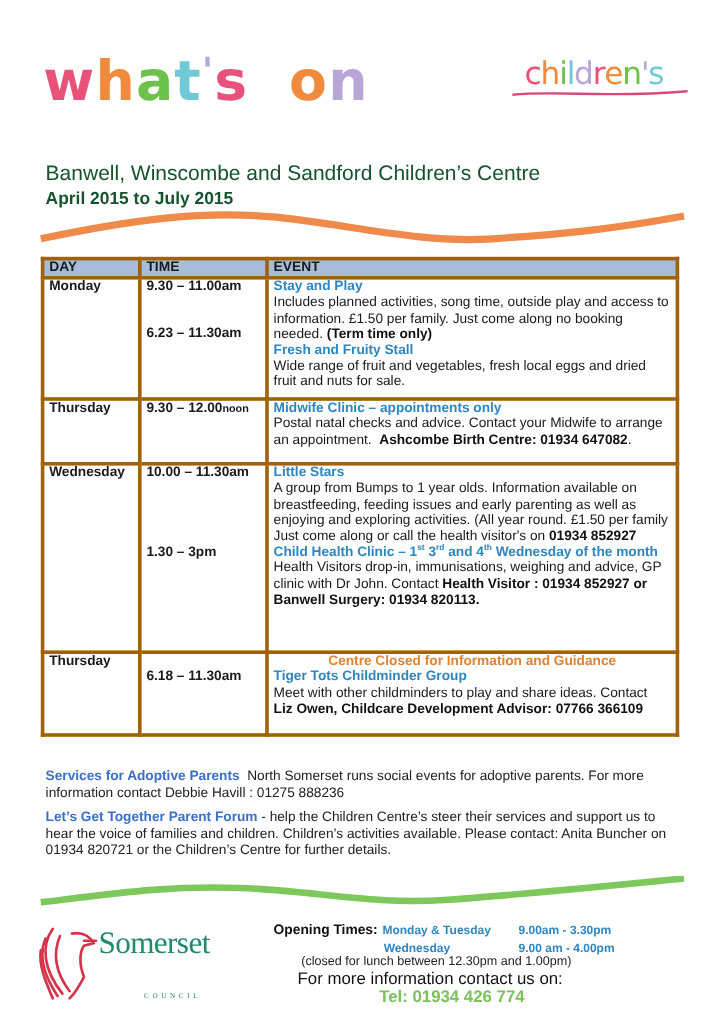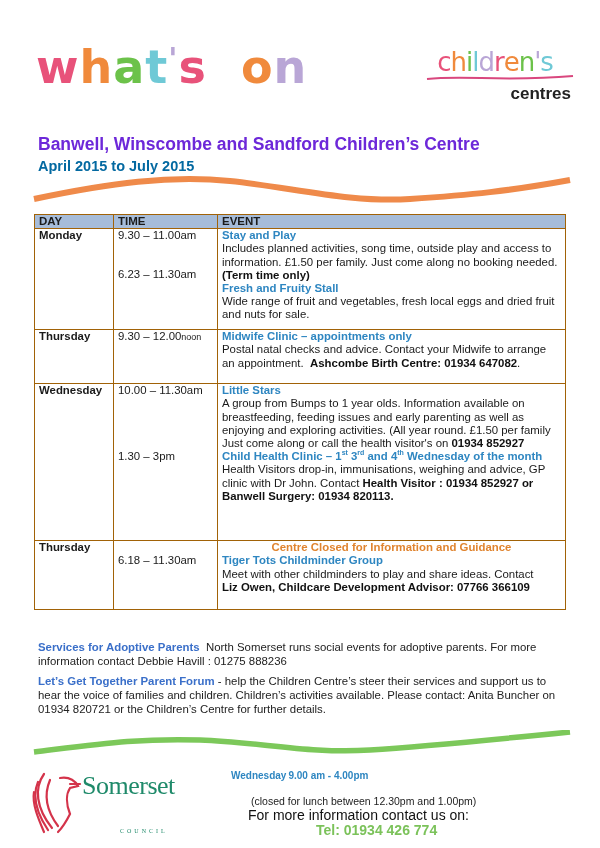--- a/index.html
+++ b/index.html
@@ -6,30 +6,30 @@
   body { width: 600px; height: 848px; position: relative; overflow: hidden; font-family: "Liberation Sans", sans-serif; color: #1a1a1a; }
   .abs { position: absolute; }
   
   .whats-on { left: 36px; top: 44px; font-family: "DejaVu Sans", sans-serif; font-size: 46px; font-weight: bold; letter-spacing: 1px; line-height: 1; }
   .whats-on span { display: inline-block; }
   .brand { left: 415px; top: 48px; width: 160px; text-align: center; }
   .brand .ns { font-family: "Liberation Sans", sans-serif; font-size: 15px; font-weight: bold; color: #222; letter-spacing: -0.2px; }
   .brand .ch { font-family: "DejaVu Sans", sans-serif; font-size: 26px; line-height: 28px; font-weight: normal; letter-spacing: -1px; }
   .brand .ch span { display:inline-block; }
   .brand .centres { font-size: 17px; font-weight: bold; color: #222; text-align: right; padding-right: 4px; margin-top: 2px; }
-  .centre-name { left: 38px; top: 134px; font-size: 17.5px; font-weight: bold; color: #6d28d9; }
-  .date-range { left: 38px; top: 158px; font-size: 14.5px; font-weight: bold; color: #0369a1; }
+  .centre-name { left: 38px; top: 134px; font-size: 17.5px; font-weight: normal; color: #14532d; }
+  .date-range { left: 38px; top: 158px; font-size: 14.5px; font-weight: bold; color: #14532d; }
   
   table.sched { position: absolute; left: 34px; top: 214px; width: 532px; border-collapse: collapse; font-size: 11.4px; line-height: 13.2px; }
-  table.sched td, table.sched th { border: 1px solid #a16207; vertical-align: top; padding: 0 4px; }
+  table.sched td, table.sched th { border: 3px solid #a16207; vertical-align: top; padding: 0 4px; }
   table.sched th { background: #a6bcd9; text-align: left; font-weight: bold; font-size: 11.5px; height: 13px; }
   .col-day { width: 70px; }
   .col-time { width: 95px; }
   .day { font-weight: bold; }
-  .time { font-weight: normal; }
+  .time { font-weight: bold; }
   .ev-title { color: #2e86c1; font-weight: bold; }
   .ev-desc { color: #1a1a1a; }
   .ev-desc b { font-weight: bold; color:#111; }
   .closed { color: #e0842f; font-weight: bold; text-align: center; }
   .noon { font-size: 9px; }
   sup { font-size: 7px; line-height: 0; }
   
   .note { left: 38px; width: 530px; font-size: 11.4px; line-height: 14px; color: #222; }
   .note .hl { color: #3a6fc9; font-weight: bold; }
   
@@ -46,21 +46,20 @@
 </head>
 <body>
 
 <div class="abs whats-on" id="whatsOn"><span style="color: rgb(232, 82, 122);">w</span><span style="color: rgb(240, 138, 60);">h</span><span style="color: rgb(108, 194, 74);">a</span><span style="color: rgb(111, 201, 214);">t</span><span style="color: rgb(185, 166, 214); font-size: 30px; vertical-align: 14px;">'</span><span style="color: rgb(232, 82, 122);">s</span><span style="color: rgb(255, 255, 255);">&nbsp;&nbsp;</span><span style="color: rgb(240, 138, 60);">o</span><span style="color: rgb(185, 166, 214);">n</span></div>
 
 <div class="abs brand">
   <div class="ch" id="brandCh"><span style="color: rgb(232, 82, 122);">c</span><span style="color: rgb(240, 138, 60);">h</span><span style="color: rgb(108, 194, 74);">i</span><span style="color: rgb(111, 201, 214);">l</span><span style="color: rgb(185, 166, 214);">d</span><span style="color: rgb(232, 82, 122);">r</span><span style="color: rgb(240, 138, 60);">e</span><span style="color: rgb(108, 194, 74);">n</span><span style="color: rgb(185, 166, 214);">'</span><span style="color: rgb(111, 201, 214);">s</span></div>
   <svg width="150" height="8" viewBox="0 0 150 8" style="display:block;margin:-2px auto 0 10px;">
     <path d="M2 5 C 40 1, 80 8, 148 2" stroke="#d9477e" stroke-width="2" fill="none"></path>
   </svg>
-  <div class="centres">centres</div>
 </div>
 
 <div class="abs centre-name">Banwell, Winscombe and Sandford Children’s Centre</div>
 <div class="abs date-range">April 2015 to July 2015</div>
 
 <svg class="abs" style="left:30px;top:175px;" width="545" height="30" viewBox="0 0 545 30">
   <path d="M4 24 C 80 8, 140 0, 200 6 S 320 28, 380 24 S 480 16, 540 5" stroke="#ef8a4a" stroke-width="6" fill="none" stroke-linecap="butt"></path>
 </svg>
 
 <table class="sched">
@@ -154,20 +153,25 @@
   </svg>
   <div class="nm">
       <div>Somerset</div>
     </div>
   <div class="cc">COUNCIL</div>
 </div>
 
 <div class="abs opening">
   <table style="border-collapse:collapse;">
     <tbody>
+        <tr>
+      <td class="lbl" style="padding:0 4px 0 0;">Opening Times:</td>
+      <td class="blue" style="padding:0 22px 0 0;">Monday &amp; Tuesday</td>
+      <td class="blue">9.00am - 3.30pm</td>
+    </tr>
     <tr>
       <td></td>
       <td class="blue">Wednesday</td>
       <td class="blue">9.00 am - 4.00pm</td>
     </tr>
   </tbody>
     </table>
 </div>
 <div class="abs lunch">(closed for lunch between 12.30pm and 1.00pm)</div>
 <div class="abs more-info">For more information contact us on:</div>

